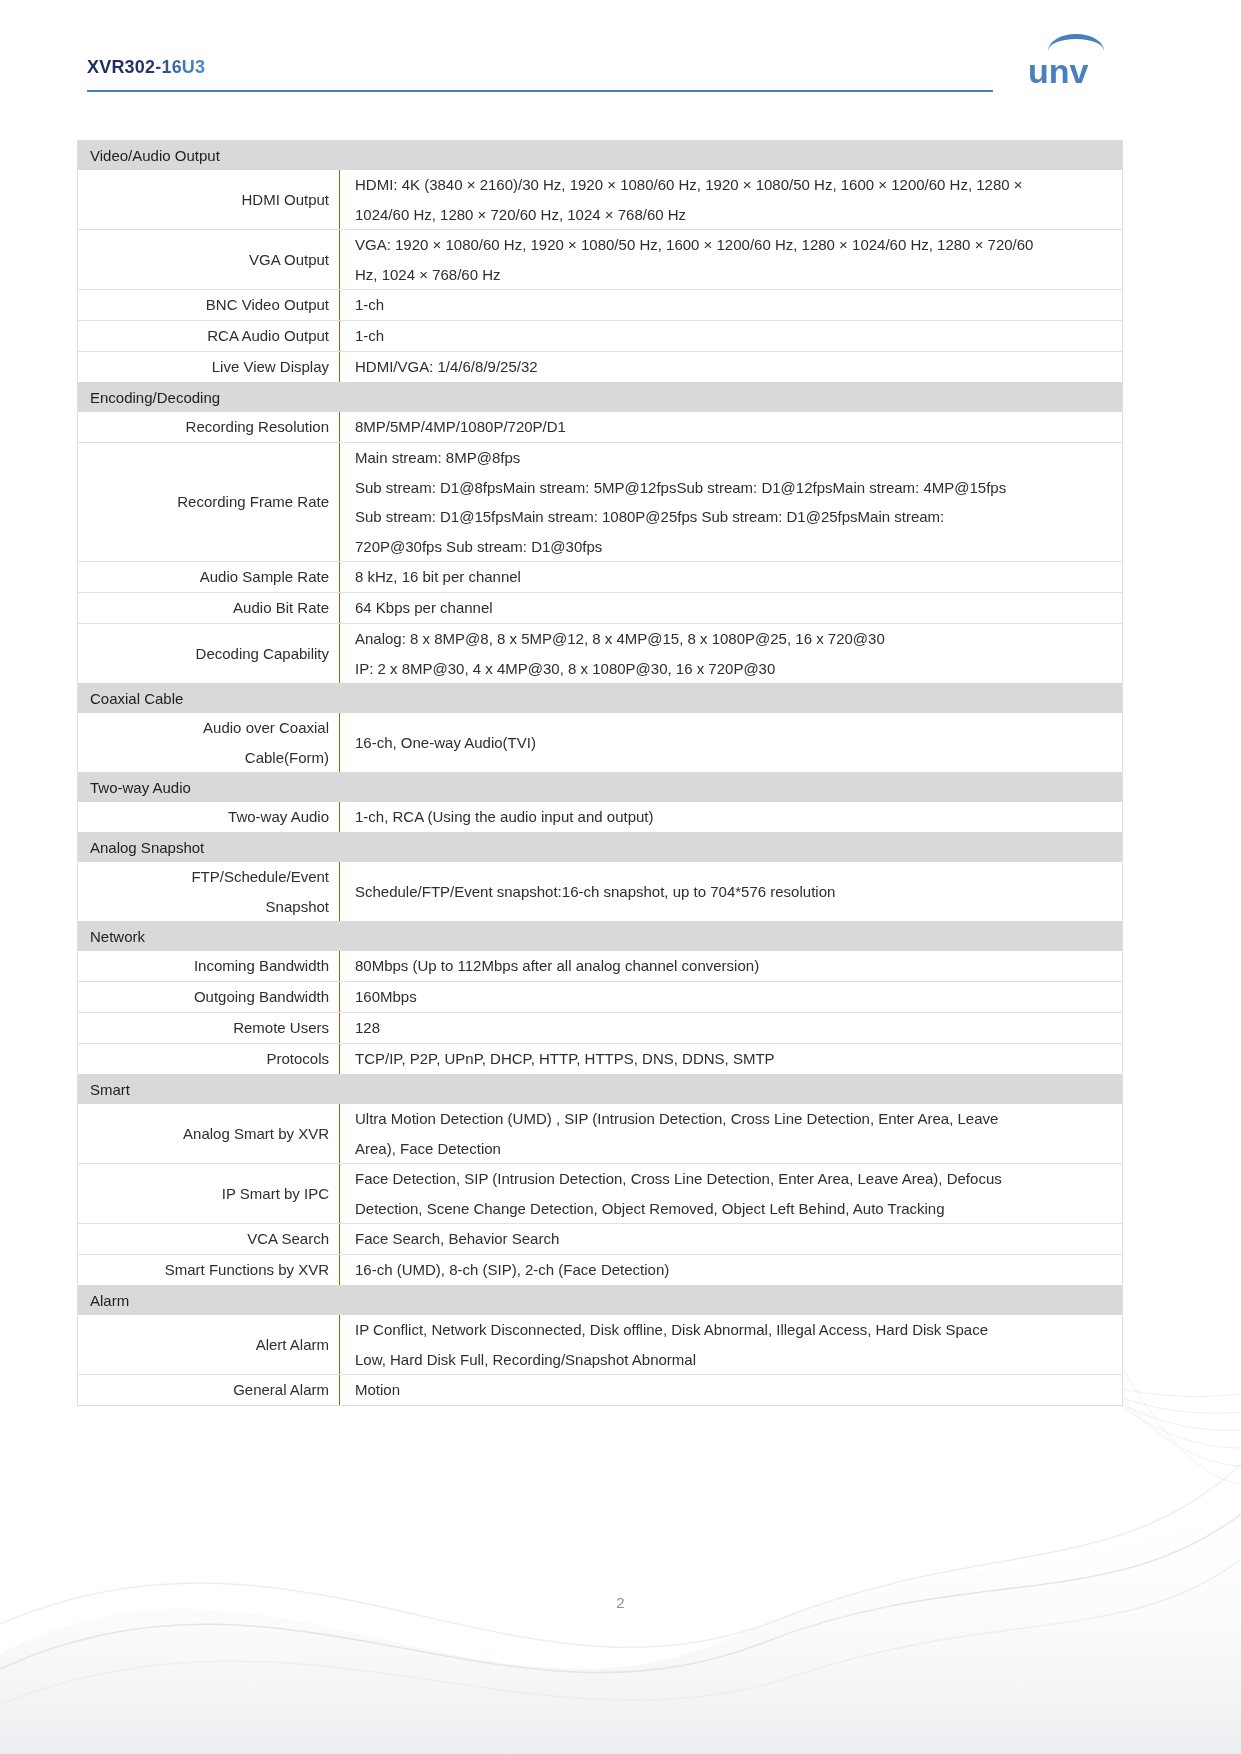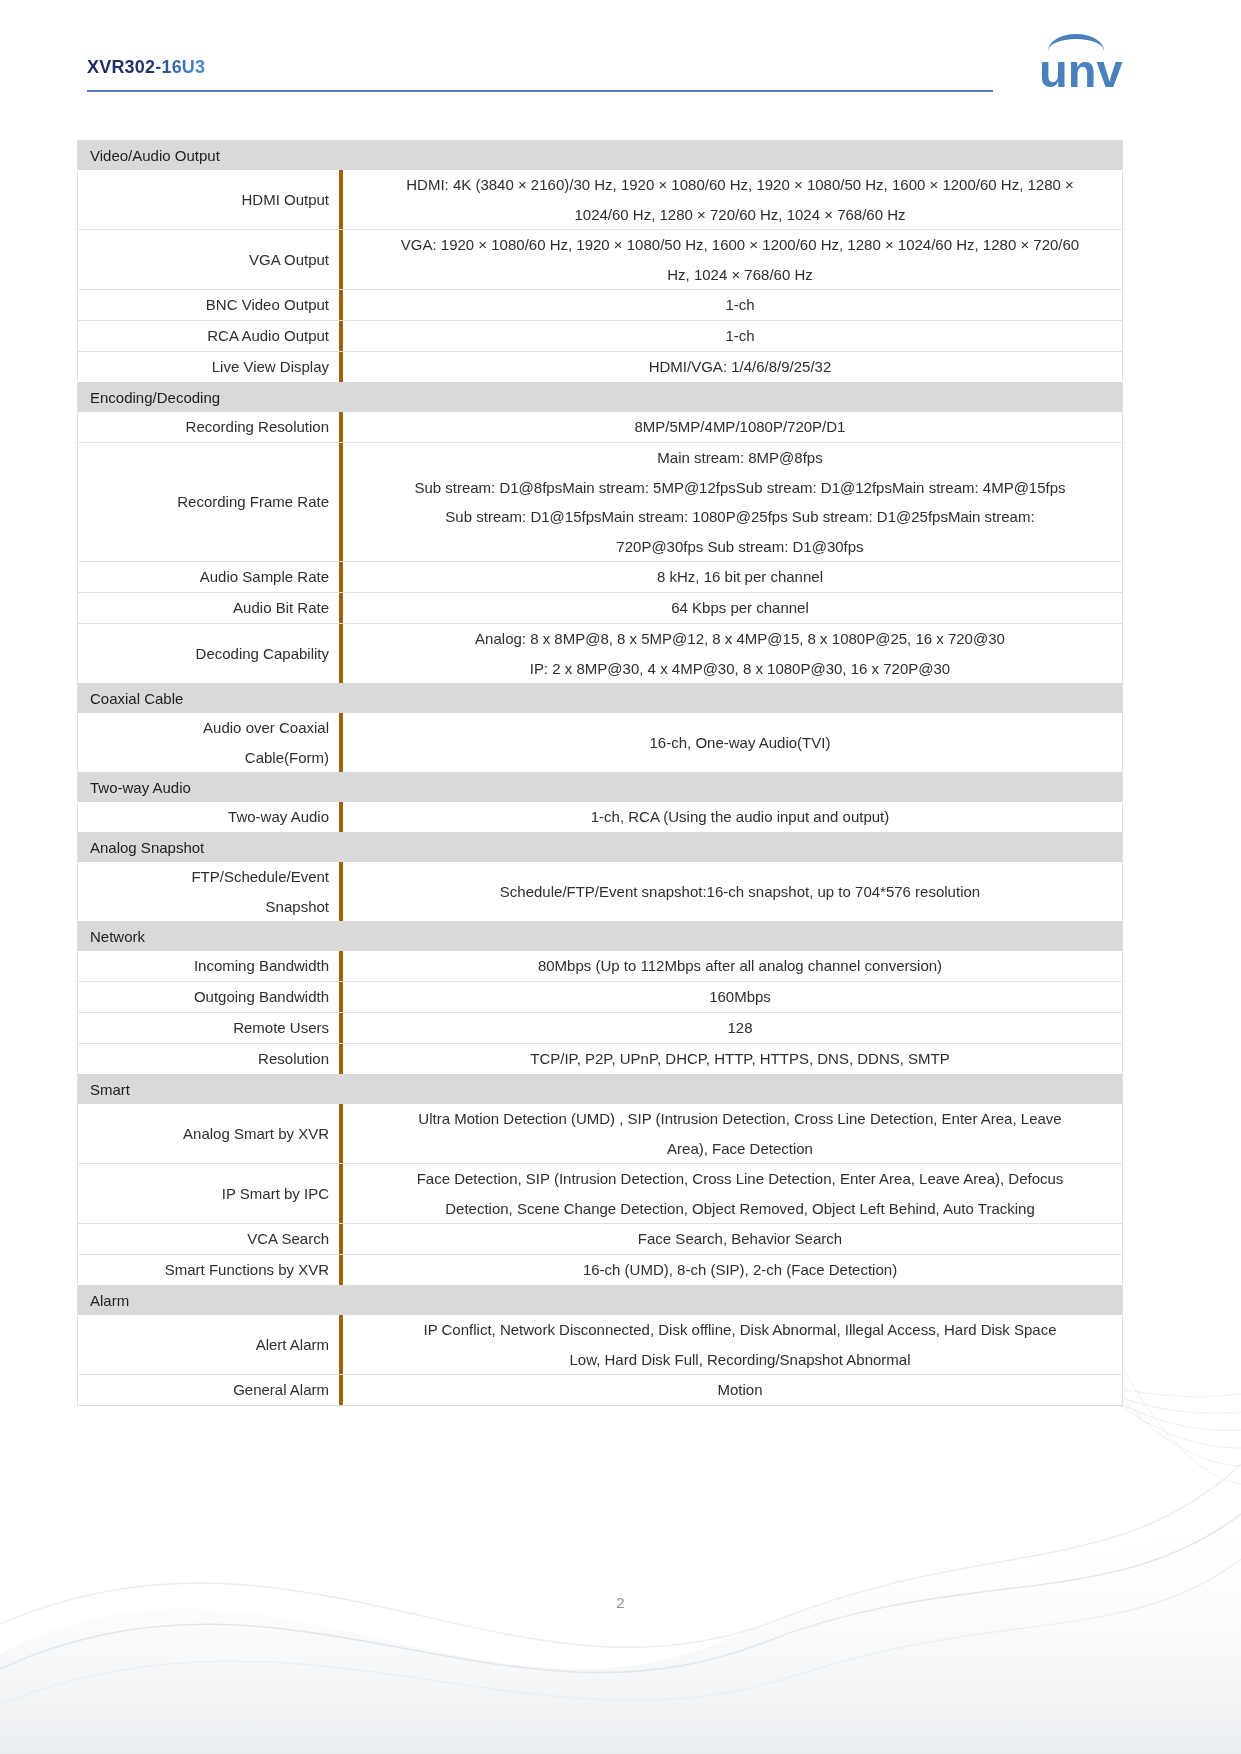--- a/index.html
+++ b/index.html
@@ -19,42 +19,42 @@
     background:#4a7ebb;
   }
   .logo{position:absolute;left:1028px;top:34px;width:118px;}
   .logo-arc{
     margin-left:20px;width:56px;height:17px;
     border-top:5px solid #4a80bc;
     border-radius:50% 50% 0 0 / 100% 100% 0 0;
     box-sizing:border-box;
   }
   .logo-text{
-    font-size:47px;font-weight:bold;color:#4a80bc;line-height:40px;
-    letter-spacing:0px;text-transform:lowercase;margin-left:11px;
+    font-size:34px;font-weight:bold;color:#4a80bc;line-height:40px;
+    letter-spacing:0px;text-transform:lowercase;
   }
   
   .spec-table{
     position:absolute;left:77px;top:140px;width:1044px;
     font-size:15px;color:#2e2e2e;
     border-left:1px solid #e0e0e0;border-right:1px solid #e0e0e0;
     border-bottom:1px solid #dcdcdc;background:#0f766e;
   }
   .section-row{
     background:#d9d9d9;height:30px;display:flex;align-items:center;
     padding-left:12px;color:#1f1f1f;
   }
   .spec-row{display:flex;background:#ffffff;}
   .spec-row + .spec-row{border-top:1px solid #e1e1e1;}
   .cell{
     display:flex;flex-direction:column;justify-content:center;
     line-height:29.5px;min-height:30px;box-sizing:border-box;
   }
   .cell.label{width:261px;flex:none;padding-left:12px;padding-right:10px;text-align:right;}
-  .cell.value{flex:1;padding-left:15px;border-left:4px solid #a16207;align-items:center;}
+  .cell.value{flex:1;padding-left:15px;border-left:1px solid #a16207;}
   .tline{white-space:nowrap;}
   
   .page-number{
     position:absolute;left:0;right:0;top:1594px;text-align:center;
     font-size:15px;color:#8f8f8f;
   }
   .waves{position:absolute;left:0;bottom:0;width:1241px;height:430px;pointer-events:none;}
 </style>
 </head>
 <body>
@@ -227,21 +227,21 @@
       <div class="spec-row">
         <div class="cell label">
           <div class="tline">Remote Users</div>
         </div>
         <div class="cell value">
           <div class="tline">128</div>
         </div>
       </div>
       <div class="spec-row">
         <div class="cell label">
-          <div class="tline">Resolution</div>
+          <div class="tline">Protocols</div>
         </div>
         <div class="cell value">
           <div class="tline">TCP/IP, P2P, UPnP, DHCP, HTTP, HTTPS, DNS, DDNS, SMTP</div>
         </div>
       </div>
       <div class="section-row">Smart</div>
       <div class="spec-row">
         <div class="cell label">
           <div class="tline">Analog Smart by XVR</div>
         </div>

